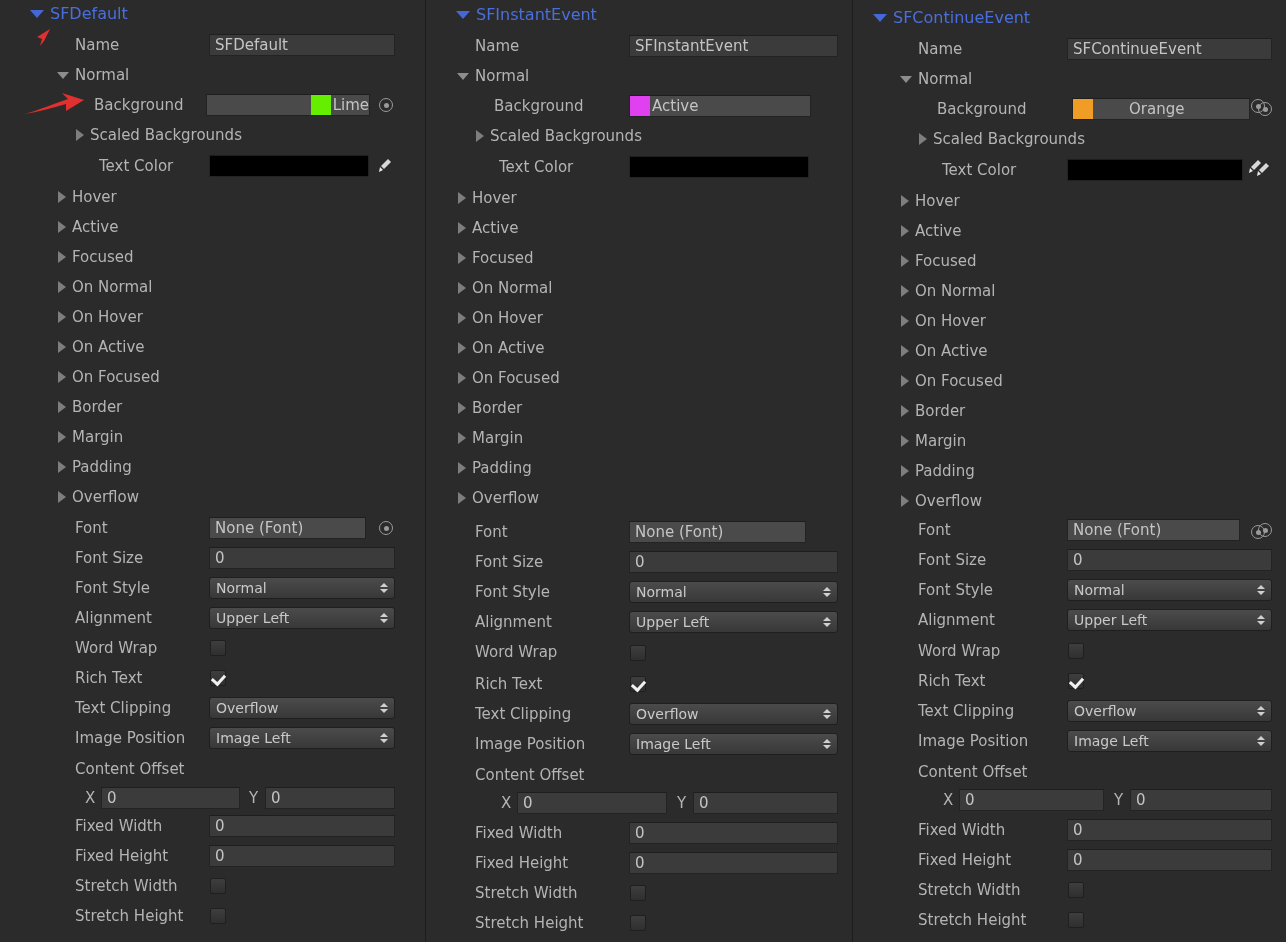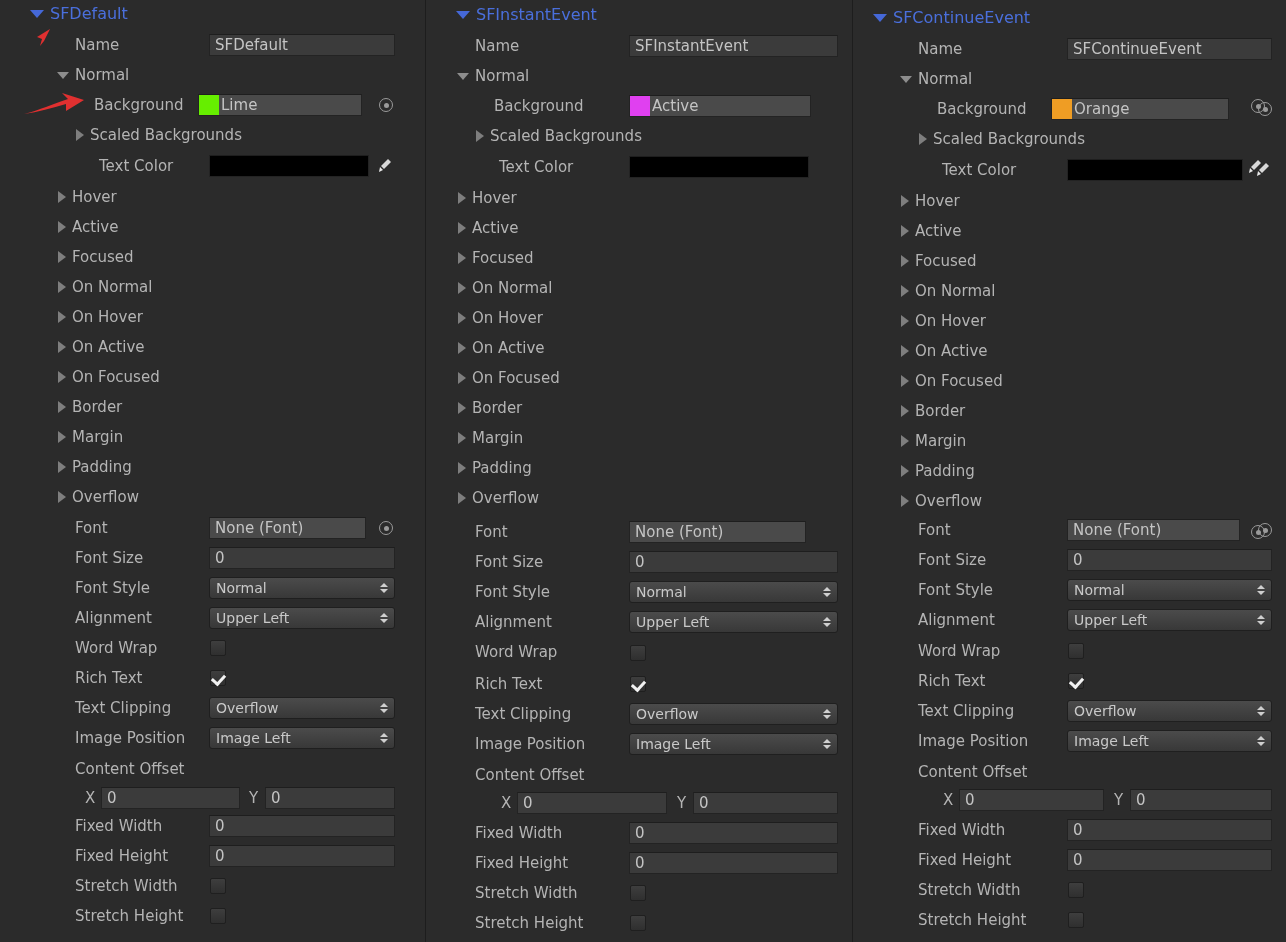--- a/index.html
+++ b/index.html
@@ -74,21 +74,21 @@
     <div class="field" style="position:absolute;left:209px;top:34px;width:186px;">SFDefault</div>
 
     <div class="row" style="left:57px;top:64px;gap:6px;">
       <span class="tri-d grey"></span>
       <span class="lbl">Normal</span>
     </div>
 
     <div class="row" style="left:94px;top:94px;">
       <span class="lbl">Background</span>
     </div>
-    <div class="field obj" style="position:absolute;left:198px;top:94px;width:164px;padding-left:0;">
+    <div class="field obj" style="position:absolute;left:206px;top:94px;width:164px;padding-left:0;justify-content:flex-end;">
       <span class="swatch" id="sw0" style="background: rgb(102, 238, 0);"></span>
       <span>Lime</span>
     </div>
     <div class="target" style="position:absolute;left:379px;top:98px;"></div>
 
     <div class="row" style="left:76px;top:124px;gap:6px;">
       <span class="tri-r"></span>
       <span class="lbl">Scaled Backgrounds</span>
     </div>
 
@@ -455,21 +455,21 @@
     <div class="field" style="position:absolute;left:214px;top:38px;width:205px;">SFContinueEvent</div>
 
     <div class="row" style="left:47px;top:68px;gap:6px;">
       <span class="tri-d grey"></span>
       <span class="lbl">Normal</span>
     </div>
 
     <div class="row" style="left:84px;top:98px;">
         <span class="lbl">Background</span>
       </div>
-    <div class="field obj" style="position:absolute;left:198px;top:98px;width:178px;padding-left:0;">
+    <div class="field obj" style="position:absolute;left:219px;top:98px;width:178px;padding-left:0;gap:34px;">
       <span class="swatch" id="sw2" style="background: rgb(239, 157, 36);"></span>
       <span>Orange</span>
     </div>
     <div class="target" style="position:absolute;left:405px;top:102px;"></div>
 
     <div class="row" style="left:66px;top:128px;gap:6px;">
       <span class="tri-r"></span>
       <span class="lbl">Scaled Backgrounds</span>
     </div>
 

